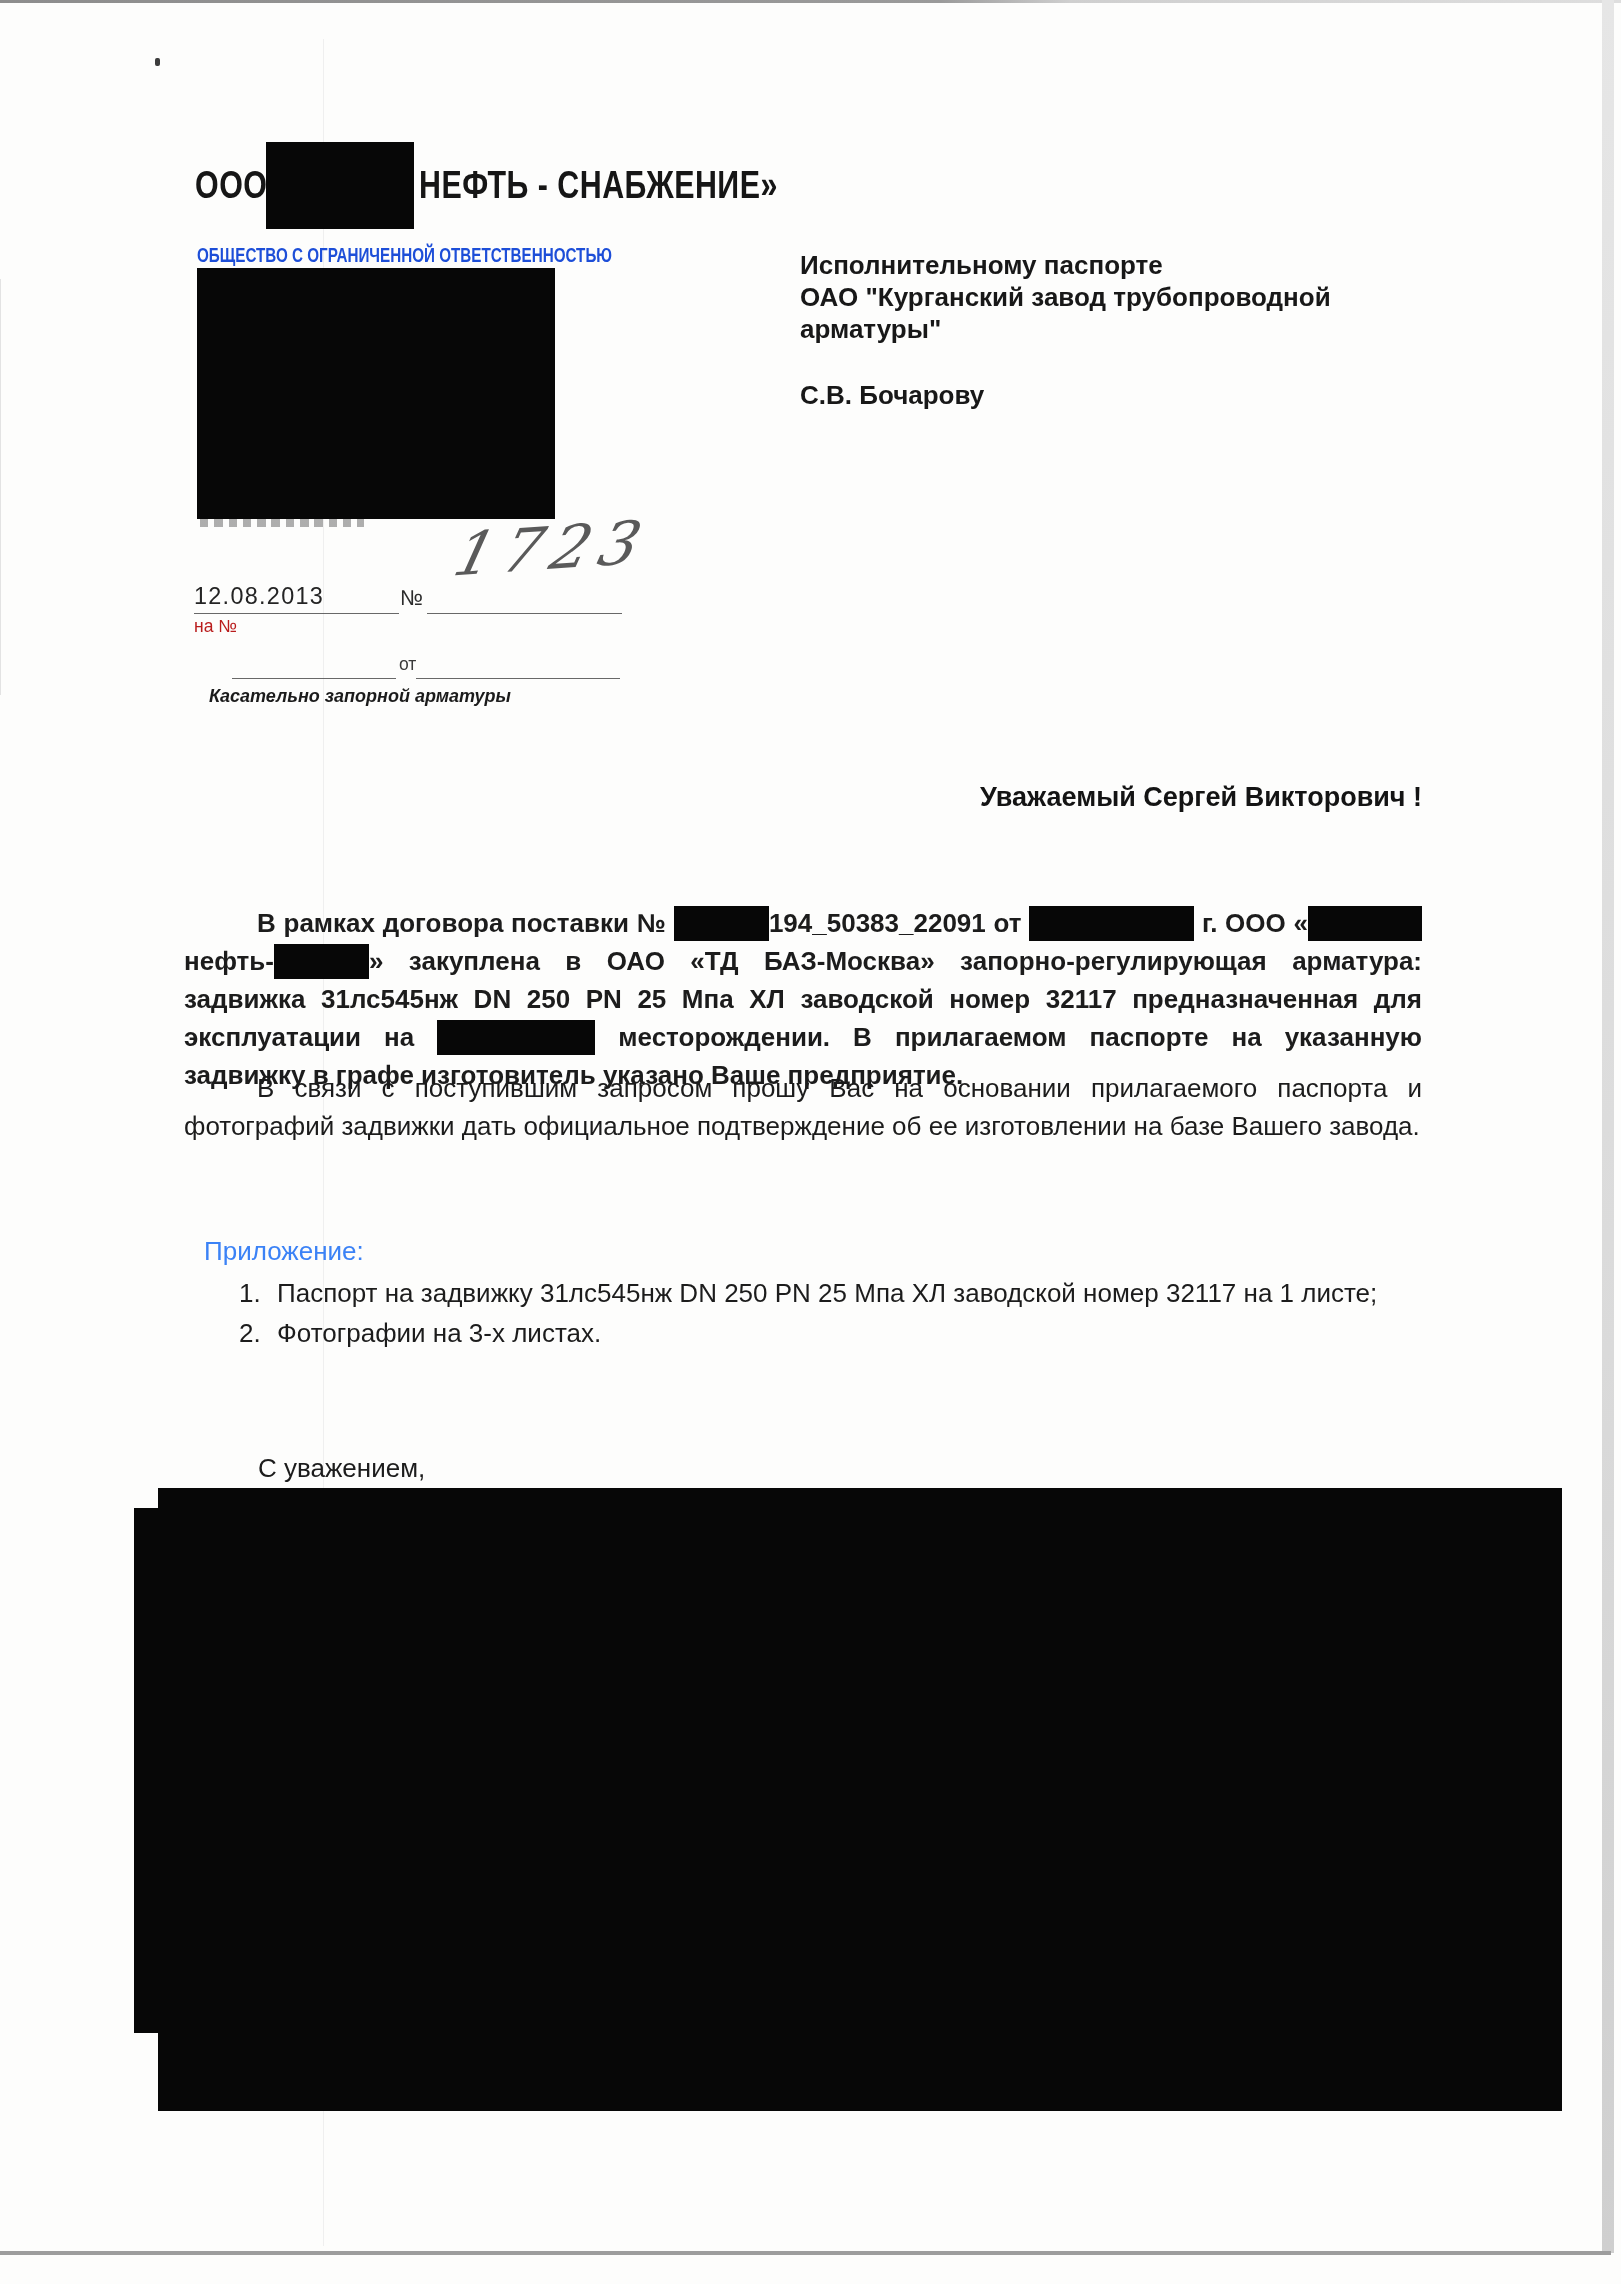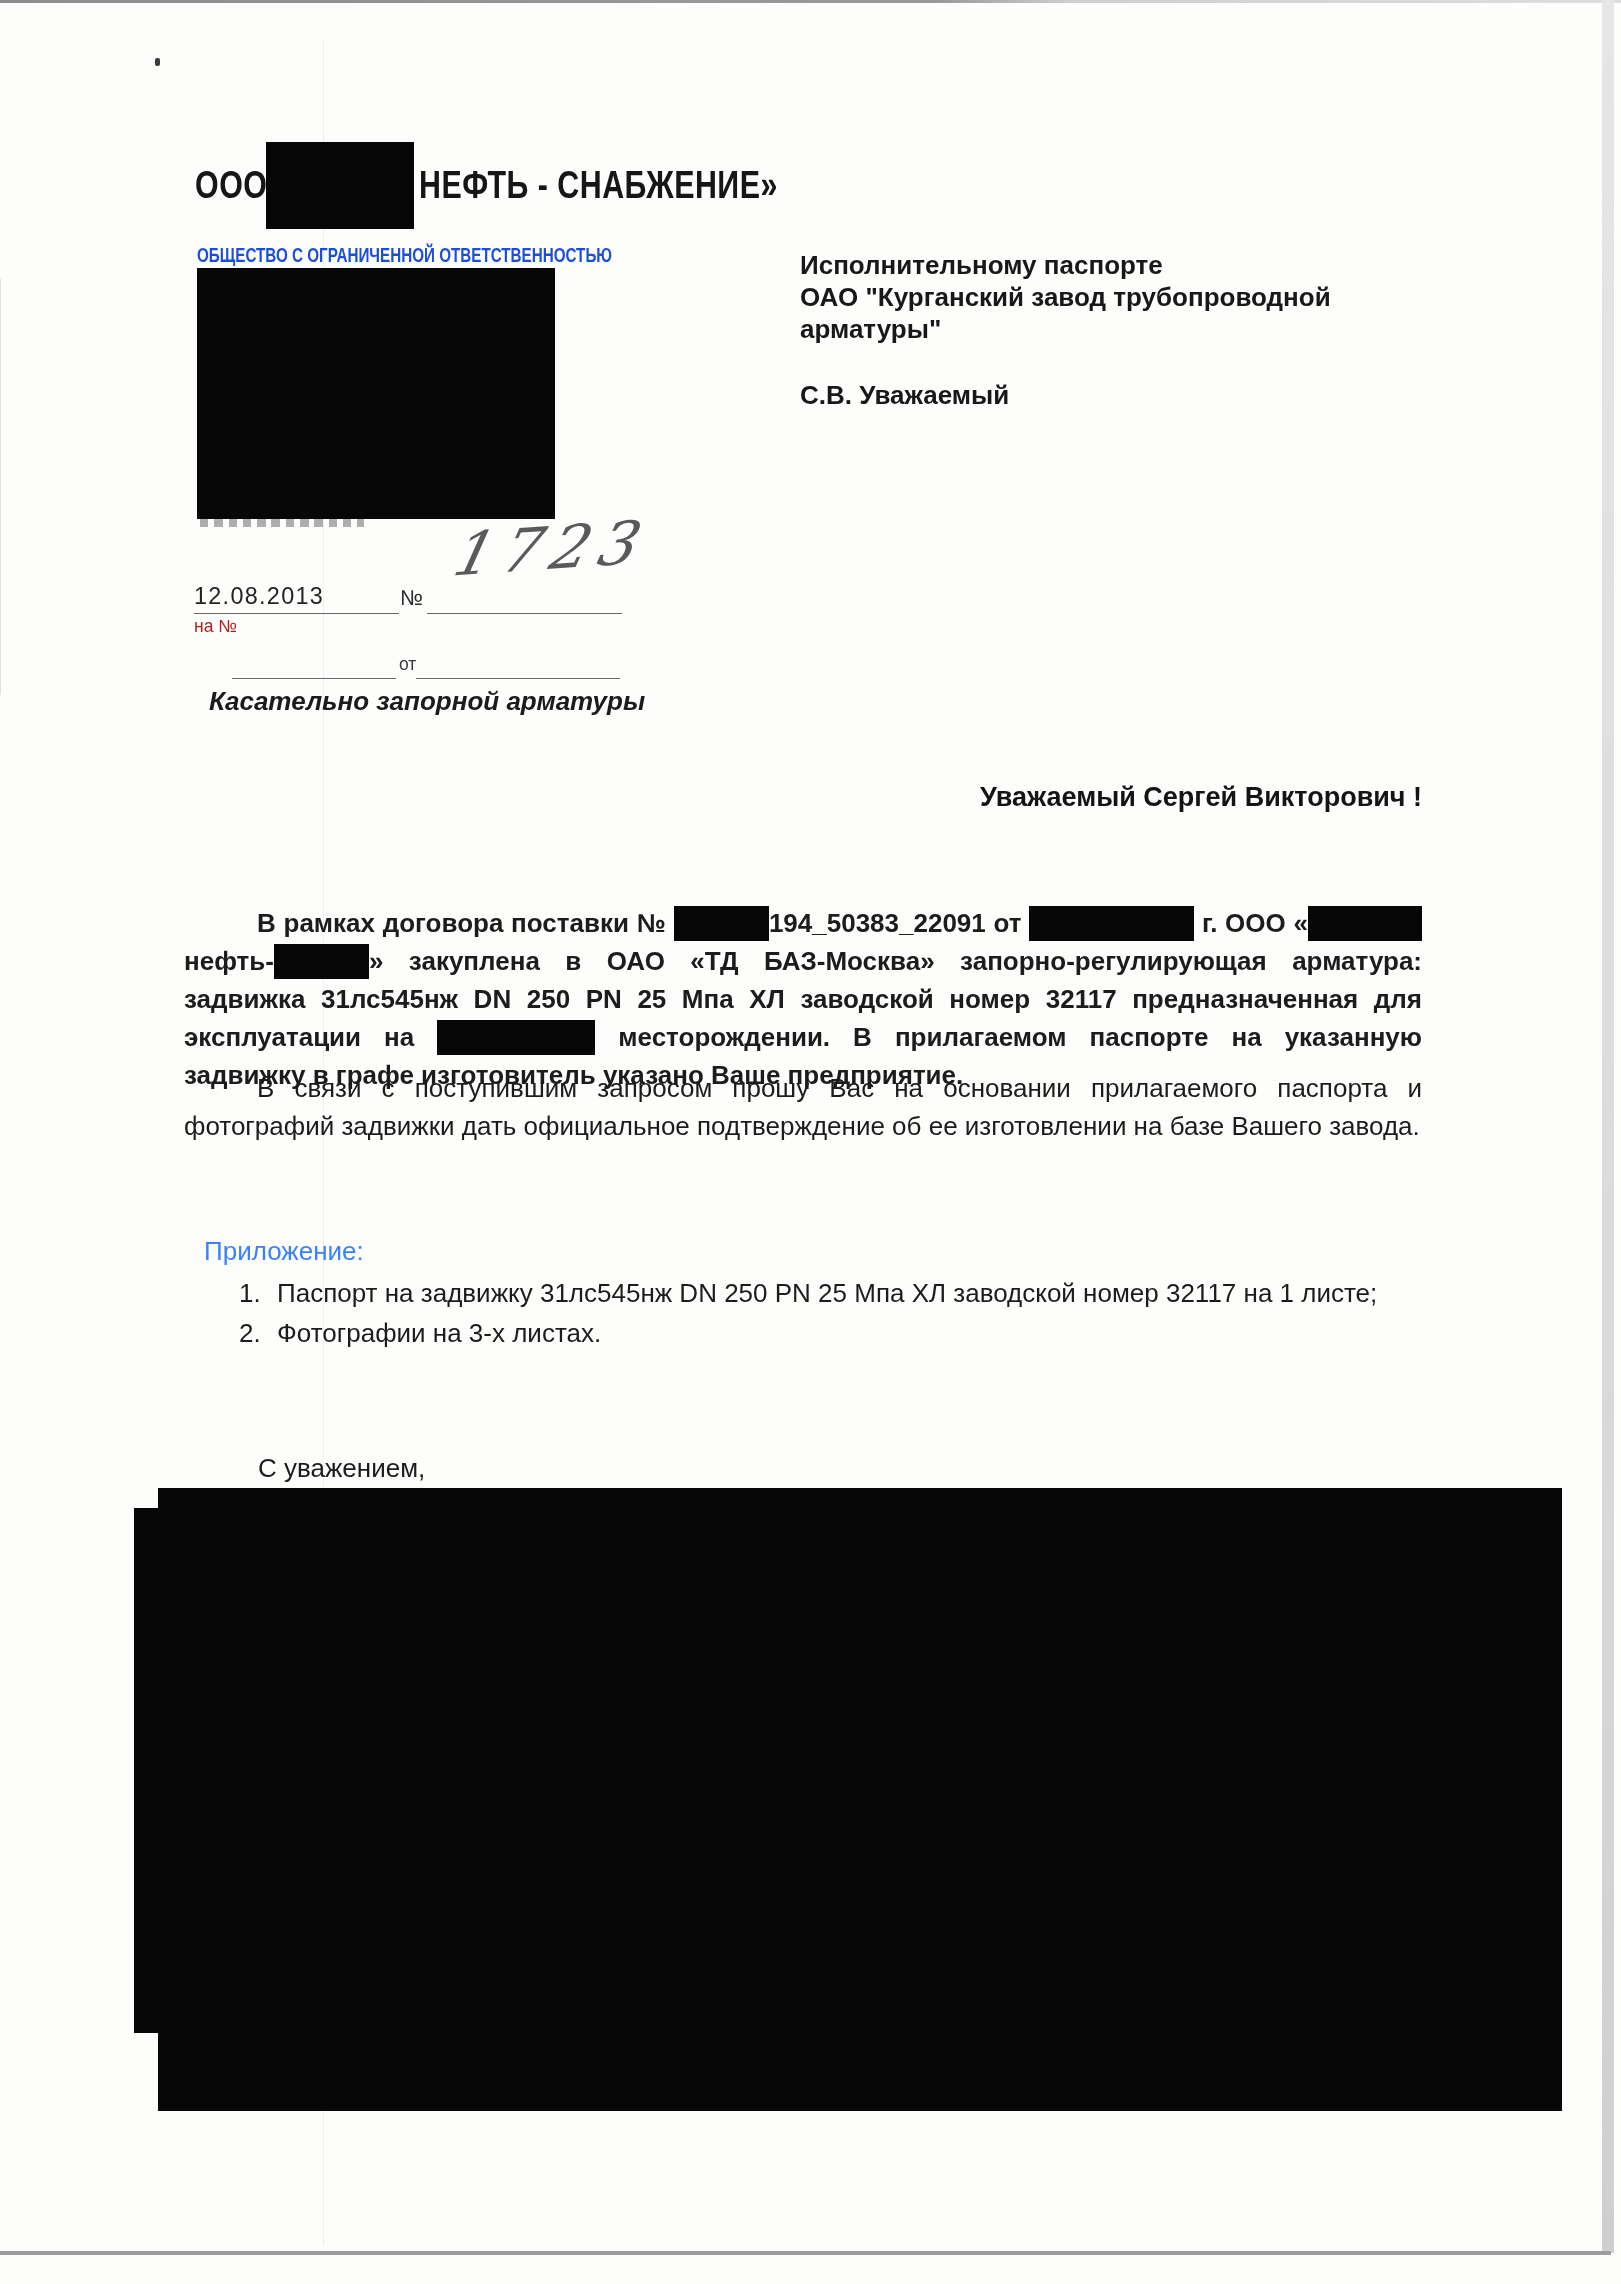--- a/index.html
+++ b/index.html
@@ -47,21 +47,21 @@
   .u2{left:427px;top:613px;width:195px;}
   .u3{left:232px;top:678px;width:164px;}
   .u4{left:416px;top:678px;width:204px;}
   .no-label{position:absolute;left:400px;top:586px;font-size:21.4px;color:#2c2c2c;}
   .handwritten{position:absolute;left:458px;top:513px;font-size:60px;
     font-family:"DejaVu Serif", serif;font-style:italic;color:#3e3e3e;
     transform:skewX(-18deg) rotate(-4deg);letter-spacing:9px;opacity:.85;}
   .reply-label{position:absolute;left:194px;top:616px;font-size:17.5px;color:#b91c1c;}
   .from-label{position:absolute;left:399px;top:654px;font-size:17.5px;color:#3a3a3a;}
   
-  .subject{position:absolute;left:209px;top:686px;font-size:26px;font-weight:bold;
+  .subject{position:absolute;left:209px;top:686px;font-size:18px;font-weight:bold;
     font-style:italic;color:#1b1b1b;}
   .salutation{position:absolute;left:184px;top:782px;width:1238px;text-align:right;
     font-size:27px;font-weight:bold;color:#141414;}
   
   .body-p{position:absolute;left:184px;width:1238px;font-size:26px;line-height:38px;
     text-align:justify;color:#1c1c1c;}
   .p1{top:904px;text-indent:73px;font-weight:bold;}
   .p2{top:1069px;text-indent:73px;}
   .redact-inline{display:inline-block;background:#070707;height:35px;vertical-align:-9px;}
   .r1{width:95px;} .r2{width:165px;} .r3{width:114px;} .r4{width:95px;} .r5{width:158px;}
@@ -96,21 +96,21 @@
   <div class="org-type">
     <span class="cond" style="transform:scaleX(0.78);">ОБЩЕСТВО С ОГРАНИЧЕННОЙ ОТВЕТСТВЕННОСТЬЮ</span>
   </div>
   <div class="redact redact-requisites"></div>
   <div class="residual-fragment"></div>
 
   <div class="recipient">
     <div>Исполнительному паспорте</div>
     <div>ОАО "Курганский завод трубопроводной</div>
     <div>арматуры"</div>
-    <div class="name">С.В. Уважаемый</div>
+    <div class="name">С.В. Бочарову</div>
   </div>
 
   <div class="ref-date">12.08.2013</div>
   <div class="no-label">№</div>
   <div class="handwritten">1723</div>
   <div class="u-line u1"></div>
   <div class="u-line u2"></div>
   <div class="reply-label">на №</div>
   <div class="from-label">от</div>
   <div class="u-line u3"></div>

